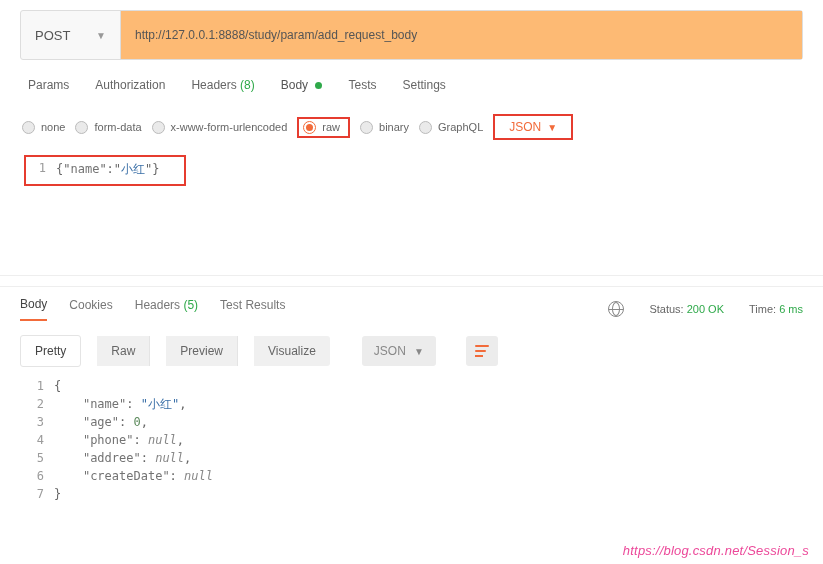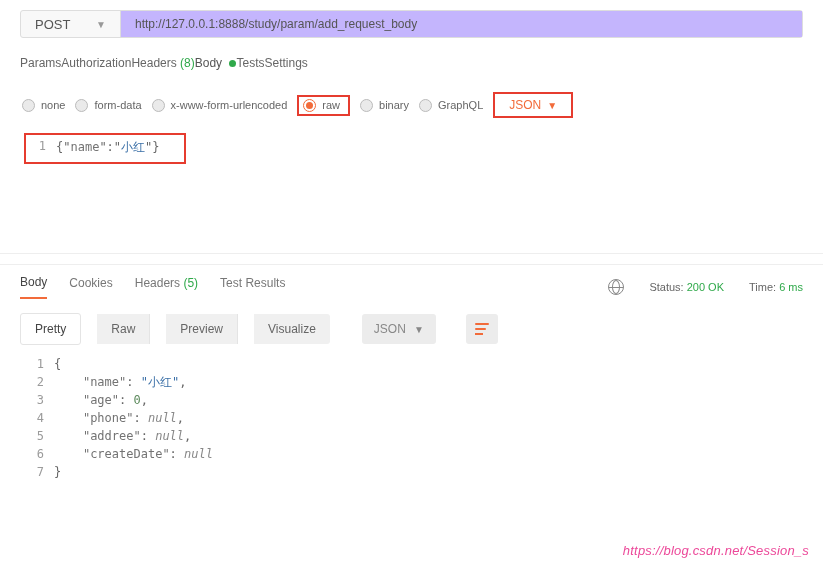--- a/index.html
+++ b/index.html
@@ -1,21 +1,21 @@
 <!DOCTYPE html>
 <html><head>
 <meta charset="utf-8">
 <style>
 * { box-sizing: border-box; margin: 0; padding: 0; }
 body { font-family: -apple-system, "Segoe UI", Arial, sans-serif; font-size: 12px; color: #666; background: #fff; width: 823px; height: 564px; position: relative; }
-.request-bar { display: flex; margin: 10px 20px 0 20px; border: 1px solid #ddd; border-radius: 3px; background: #f8f8f8; height: 28px; }
+.request-bar { display: flex; margin: 10px 20px 0 20px; border: 1px solid #ddd; border-radius: 3px; background: #f8f8f8; height: 50px; }
 .method-select { width: 100px; display: flex; align-items: center; padding: 0 14px; border-right: 1px solid #ddd; cursor: pointer; color: #555; font-size: 13px; justify-content: space-between; }
 .method-select .caret { color: #999; }
-.url-input { flex: 1; padding: 0 14px; display: flex; align-items: center; color: #555; font-size: 12px; background: #c4b5fd; cursor: text; }
-.tabs { display: flex; padding: 18px 20px 10px 20px; align-items: center; }
+.url-input { flex: 1; padding: 0 14px; display: flex; align-items: center; color: #555; font-size: 12px; background: #fdba74; cursor: text; }
+.tabs { display: flex; gap: 26px; padding: 18px 20px 10px 28px; align-items: center; }
 .tab { color: #666; cursor: pointer; font-size: 12px; padding-bottom: 6px; }
 .tab .count { color: #2fa94a; }
 .tab.active { color: #555; position: relative; }
 .tab.active .dot { display: inline-block; width: 7px; height: 7px; border-radius: 50%; background: #2fa94a; margin-left: 4px; vertical-align: middle; }
 .body-type-row { display: flex; align-items: center; gap: 10px; padding: 6px 22px 14px 22px; border-bottom: 1px solid transparent; }
 .radio-item { display: flex; align-items: center; gap: 6px; color: #666; font-size: 11px; cursor: pointer; }
 .radio-outer { width: 13px; height: 13px; border-radius: 50%; border: 1px solid #bbb; display: inline-flex; align-items: center; justify-content: center; background: #eaeaea; }
 .radio-outer.checked { background: #fff; border-color: #f26b3a; }
 .radio-inner { width: 7px; height: 7px; border-radius: 50%; background: #f26b3a; }
 .redbox-raw { border: 2px solid #e63c2f; padding: 2px 8px 2px 4px; display: flex; align-items: center; }

